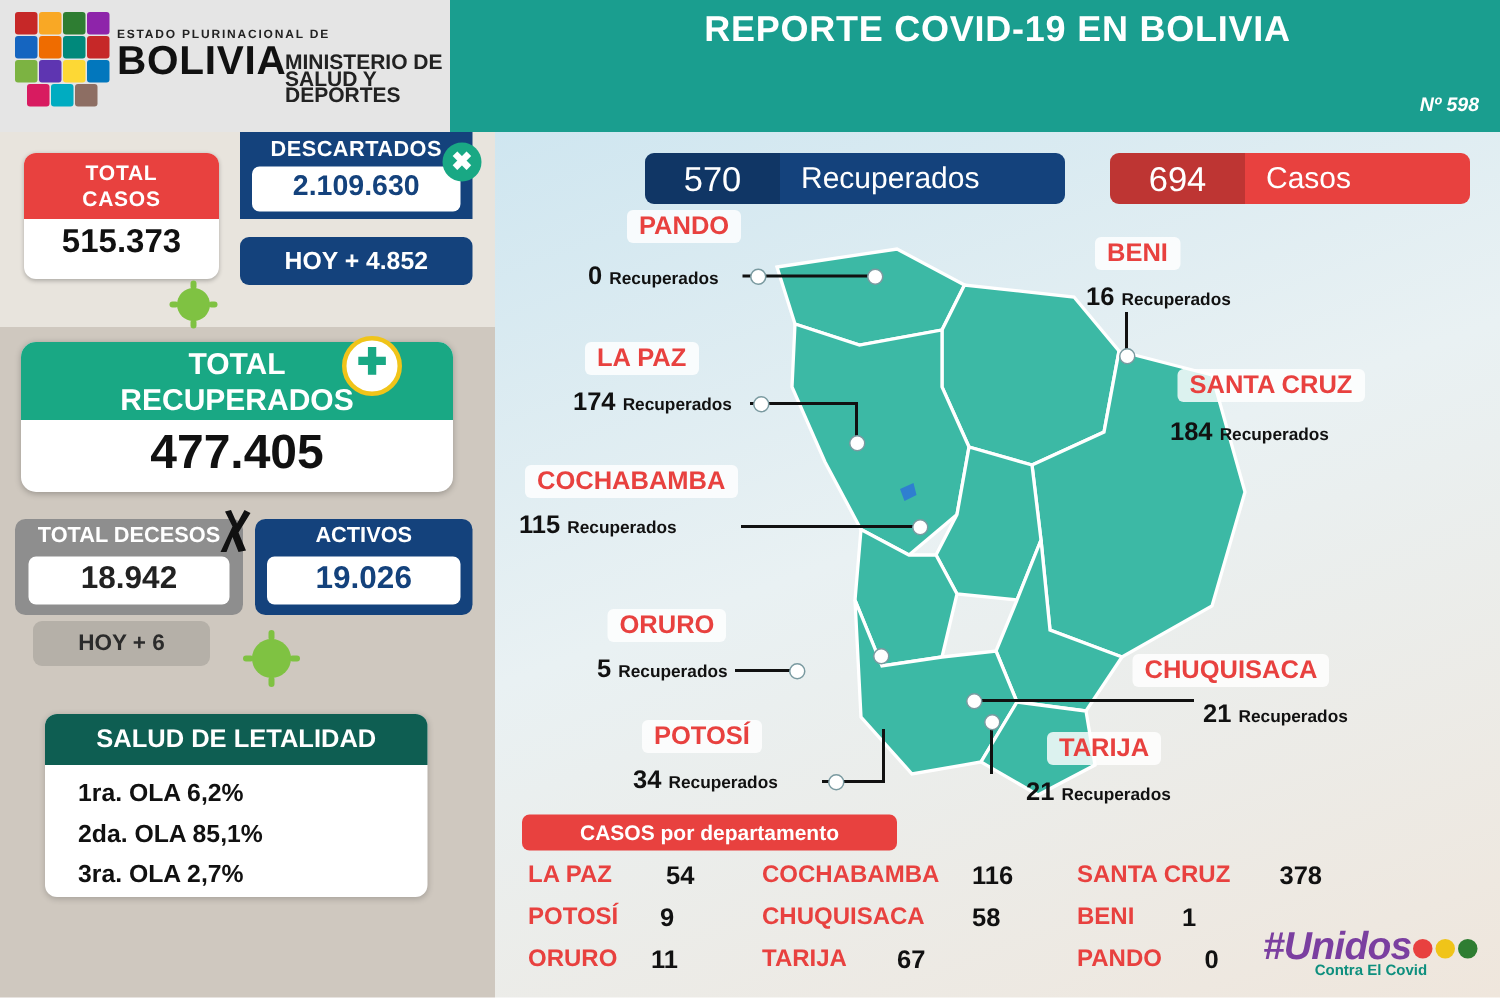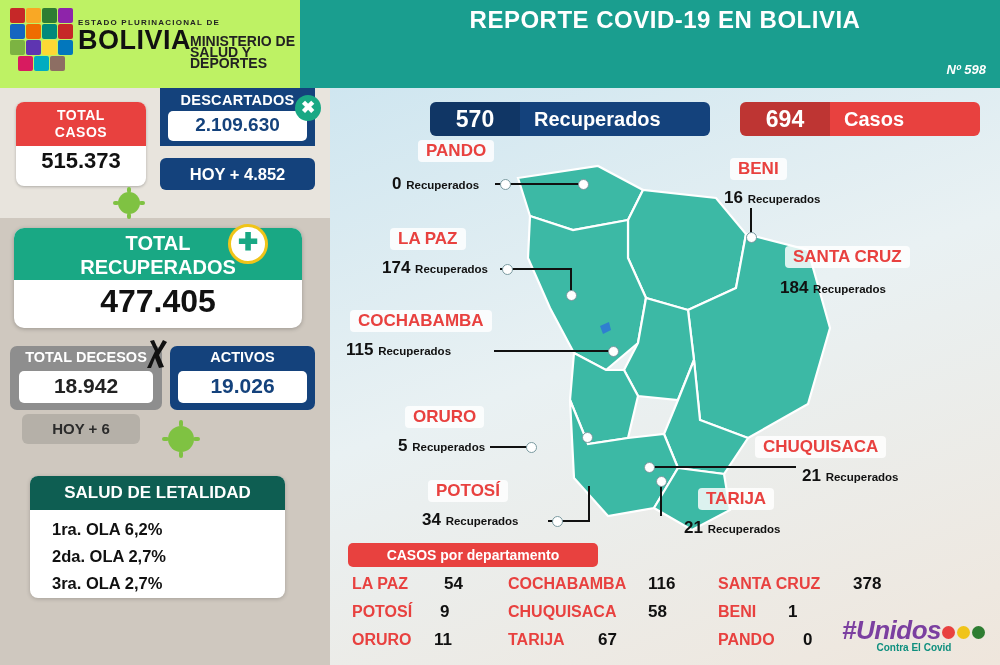--- a/index.html
+++ b/index.html
@@ -7,21 +7,21 @@
     width:1000px;height:665px;
     font-family:"Liberation Sans", sans-serif;
     background:#ffffff;
     overflow:hidden;
     position:relative;
   }
   #root{position:absolute;inset:0;}
 
   
   .header{position:absolute;left:0;top:0;width:1000px;height:88px;background:#1a9e8f;}
-  .header-left{position:absolute;left:0;top:0;width:300px;height:88px;background:#bef264;}
+  .header-left{position:absolute;left:0;top:0;width:300px;height:88px;background:#e5e5e5;}
   .coat{position:absolute;left:10px;top:8px;width:62px;height:70px;}
   .coat .sq{position:absolute;width:15px;height:15px;border-radius:2px;}
   .gov-text{position:absolute;left:78px;top:18px;}
   .gov-small{font-size:8px;letter-spacing:1.2px;color:#222;font-weight:bold;}
   .gov-big{font-size:27px;font-weight:bold;color:#111;letter-spacing:0.5px;line-height:27px;}
   .min-text{position:absolute;left:190px;top:36px;font-size:14px;font-weight:bold;color:#222;line-height:11px;}
   .header-title{position:absolute;left:300px;top:6px;width:700px;text-align:center;}
   .header-title .t1{font-size:24px;font-weight:bold;color:#ffffff;letter-spacing:0.5px;margin-left:30px;}
   .header-title .t2{font-size:19px;font-weight:bold;color:#ffffff;font-style:italic;margin-top:2px;}
   .header-num{position:absolute;right:14px;top:62px;font-size:13px;font-weight:bold;color:#ffffff;font-style:italic;}
@@ -61,21 +61,21 @@
   .card-activos .box{position:absolute;left:8px;top:25px;width:129px;height:32px;background:#fff;border-radius:5px;}
   .card-activos .val{position:absolute;left:8px;top:28px;width:129px;text-align:center;font-size:21px;font-weight:bold;color:#14427c;}
 
   .card-letalidad{position:absolute;left:30px;top:388px;width:255px;height:122px;background:#ffffff;border-radius:8px;box-shadow:0 1px 4px rgba(0,0,0,.2);}
   .card-letalidad .cap{position:absolute;left:0;top:0;width:255px;height:34px;background:#0e5e52;border-radius:8px 8px 0 0;color:#fff;font-size:17px;font-weight:bold;text-align:center;line-height:34px;}
   .card-letalidad .row{position:absolute;left:22px;font-size:16.5px;font-weight:bold;color:#111;}
 
   
   .map-area{position:absolute;left:330px;top:88px;width:670px;height:577px;
     background:linear-gradient(160deg,#cfe6f0 0%,#e9f1f3 45%,#efe6dc 100%);}
-  .pill{position:absolute;height:34px;border-radius:6px;color:#fff;font-weight:bold;display:flex;align-items:center;}
+  .pill{position:absolute;height:34px;border-radius:6px;color:#fff;font-weight:normal;display:flex;align-items:center;}
   .pill .num{background:rgba(0,0,0,.18);height:34px;display:flex;align-items:center;justify-content:center;font-size:23px;border-radius:6px 0 0 6px;}
   .pill .lbl{font-size:20px;padding:0 14px;}
   .pill-rec{left:100px;top:14px;width:280px;background:#14427c;}
   .pill-rec .num{width:90px;}
   .pill-cas{left:410px;top:14px;width:240px;background:#e8413f;}
   .pill-cas .num{width:90px;}
 
   .dept-name{position:absolute;font-size:17px;font-weight:bold;color:#e8413f;background:rgba(255,255,255,.82);padding:1px 8px;border-radius:4px;white-space:nowrap;}
   .dept-val{position:absolute;font-size:17px;font-weight:bold;color:#111;white-space:nowrap;}
   .dept-val .u{font-size:11.5px;font-weight:bold;color:#111;}
@@ -189,21 +189,21 @@
     <div class="virus" style="left:168px;top:338px;width:26px;height:26px;">
       <div class="sp" style="left:11px;top:-6px;width:4px;height:7px;"></div>
       <div class="sp" style="left:11px;top:25px;width:4px;height:7px;"></div>
       <div class="sp" style="left:-6px;top:11px;width:7px;height:4px;"></div>
       <div class="sp" style="left:25px;top:11px;width:7px;height:4px;"></div>
     </div>
 
     <div class="card-letalidad">
       <div class="cap">SALUD DE LETALIDAD</div>
       <div class="row" style="top:44px;">1ra. OLA 6,2%</div>
-      <div class="row" style="top:71px;">2da. OLA 2,7%</div>
+      <div class="row" style="top:71px;">2da. OLA 85,1%</div>
       <div class="row" style="top:98px;">3ra. OLA 2,7%</div>
     </div>
   </div>
 
   <div class="map-area">
 
     <div class="pill pill-rec">
       <div class="num">570</div>
       <div class="lbl">Recuperados</div>
     </div>

